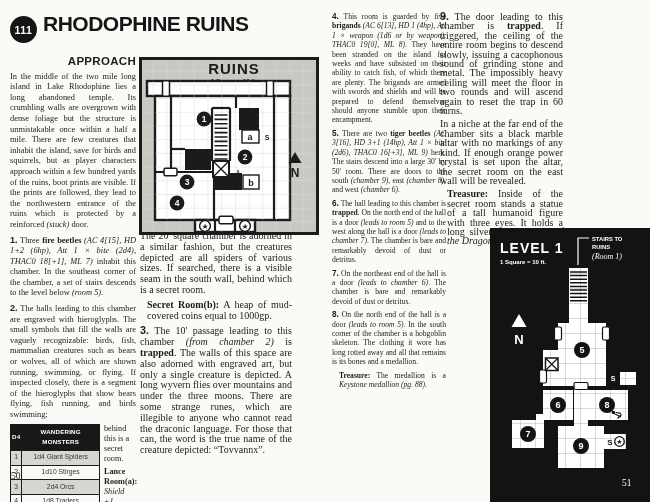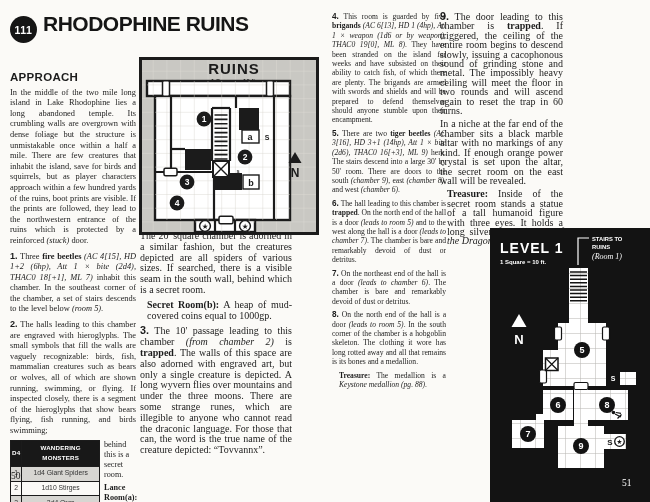--- a/index.html
+++ b/index.html
@@ -15,21 +15,21 @@
     font-weight:bold;font-size:21px;letter-spacing:-0.5px;color:#151515;white-space:nowrap;}
 
   
   .col{position:absolute;text-align:justify;font-family:"Liberation Serif",serif;color:#1c1c1c;}
   .col1{left:10px;top:56px;width:126px;font-size:8.4px;line-height:10.6px;}
   .col2{left:140px;top:231px;width:152px;font-size:10px;line-height:10.8px;}
   .col3{left:332px;top:12px;width:114px;font-size:7.6px;line-height:9.4px;}
   .col4{left:440px;top:12px;width:123px;font-size:10px;line-height:9.4px;}
   .col p{margin:0 0 4px 0;}
   .h-approach{font-family:"Liberation Sans",sans-serif;font-weight:bold;font-size:11.5px;
-    letter-spacing:.3px;margin:16px 0 5px 0;text-align:left;}
+    letter-spacing:.3px;margin:0 0 5px 0;text-align:right;}
   .enum{font-family:"Liberation Sans",sans-serif;font-weight:bold;font-size:1.08em;}
   .indent{margin-left:7px !important;margin-right:1px;}
   .pagenum{position:absolute;left:11px;top:471px;font-family:"Liberation Serif",serif;font-size:9.5px;text-align:right;}
 
   
   .tablewrap{display:flex;gap:4px;margin-top:3px;}
   table.wm{border-collapse:collapse;width:90px;flex:0 0 90px;
     font-family:"Liberation Sans",sans-serif;text-align:center;}
   table.wm th{background:#181818;color:#fff;font-size:6.2px;font-weight:bold;
     padding:2px 1px;letter-spacing:.2px;}

